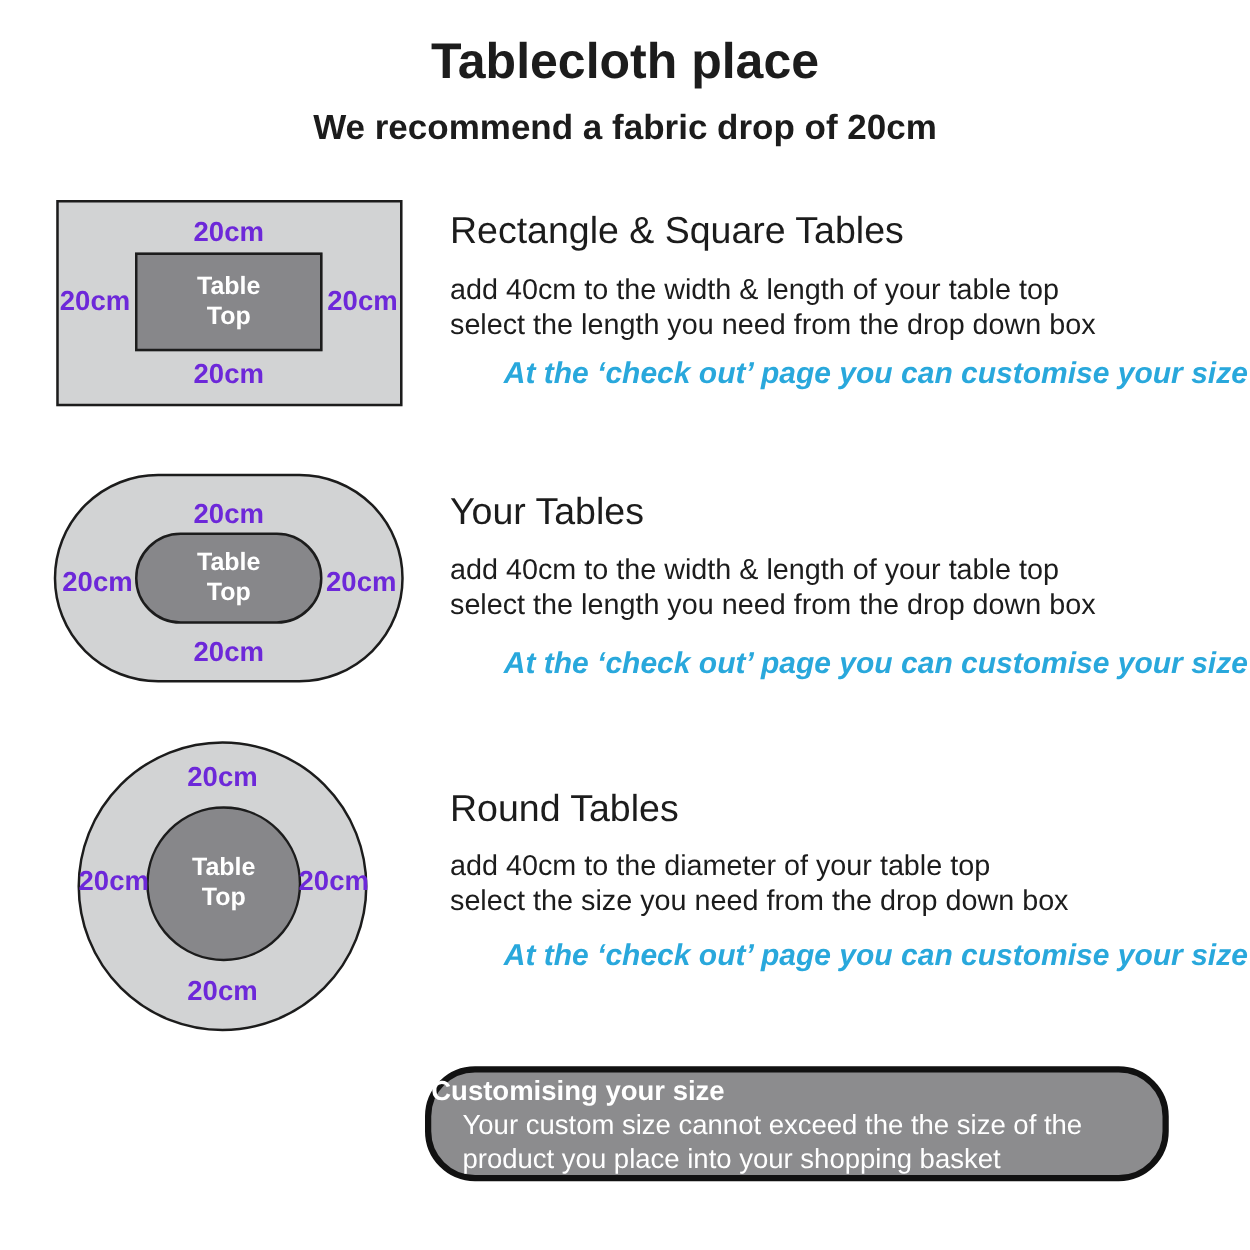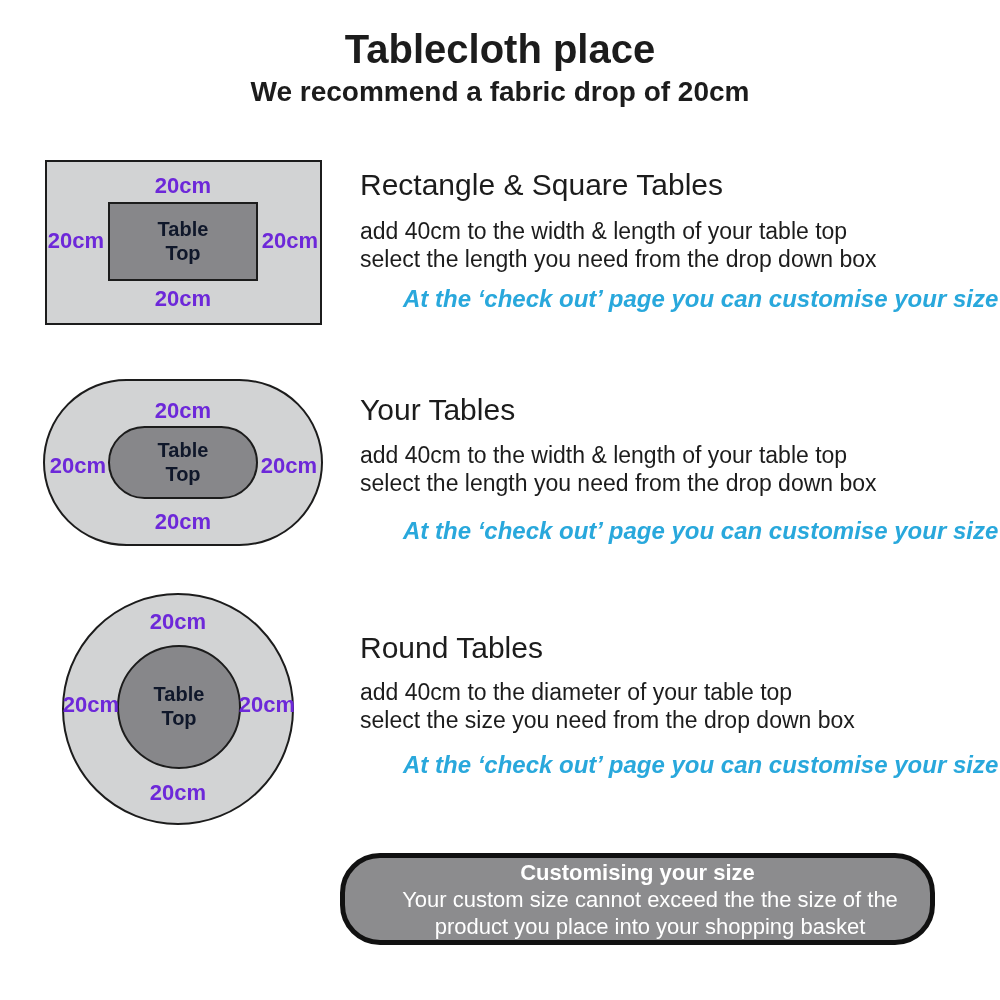--- a/index.html
+++ b/index.html
@@ -9,36 +9,36 @@
     background:#fff;
     font-family:"Liberation Sans", sans-serif;
     color:#1c1c1c;
     overflow:hidden;
   }
   .page-title{
     position:absolute;top:27px;left:0;width:1000px;
     text-align:center;font-size:40px;font-weight:bold;line-height:44px;margin:0;
   }
   .page-subtitle{
-    position:absolute;top:76px;left:0;width:1000px;
+    position:absolute;top:86px;left:0;width:1000px;
     text-align:center;font-size:28px;font-weight:bold;line-height:32px;margin:0;
   }
   .cloth{
     position:absolute;box-sizing:border-box;
     background:var(--c-cloth_gray,#d2d3d4);
     border:2px solid #1c1c1c;
   }
   .tabletop{
     position:absolute;box-sizing:border-box;
     background:var(--c-table_gray,#87878a);
     border:2px solid #1c1c1c;
     display:flex;align-items:center;justify-content:center;
   }
   .tabletop span{
-    color:#0f172a;font-weight:bold;font-size:20px;line-height:1.18;
+    color:#ffffff;font-weight:bold;font-size:20px;line-height:1.18;
     text-align:center;white-space:pre-line;
   }
   .drop-lbl{
     position:absolute;transform:translate(-50%,-50%);
     font-weight:bold;font-size:22px;color:#6d28d9;white-space:nowrap;
   }
   .sec-head{
     position:absolute;left:360px;margin:0;
     font-size:30px;font-weight:normal;line-height:34px;white-space:nowrap;
   }
@@ -49,21 +49,21 @@
   .sec-note{
     position:absolute;left:360px;
     font-size:24px;line-height:28px;font-weight:bold;font-style:italic;
     color:var(--c-note_blue,#29a8dc);white-space:nowrap;margin-left:43px;
   }
   .footer-box{
     position:absolute;left:340px;top:853px;width:595px;height:92px;
     box-sizing:border-box;
     background:var(--c-footer_gray,#8c8c8e);
     border:5px solid #111111;border-radius:40px;
-    text-align:center;color:#ffffff;padding-top:1px;
+    text-align:left;color:#ffffff;padding-top:1px;
   }
   .footer-title{font-size:22px;font-weight:bold;line-height:27px;}
   .footer-line{font-size:22px;line-height:27px;padding-left:25px;}
   .grp{display:contents;}
 </style>
 </head>
 <body>
 
 <div class="canvas">
 

